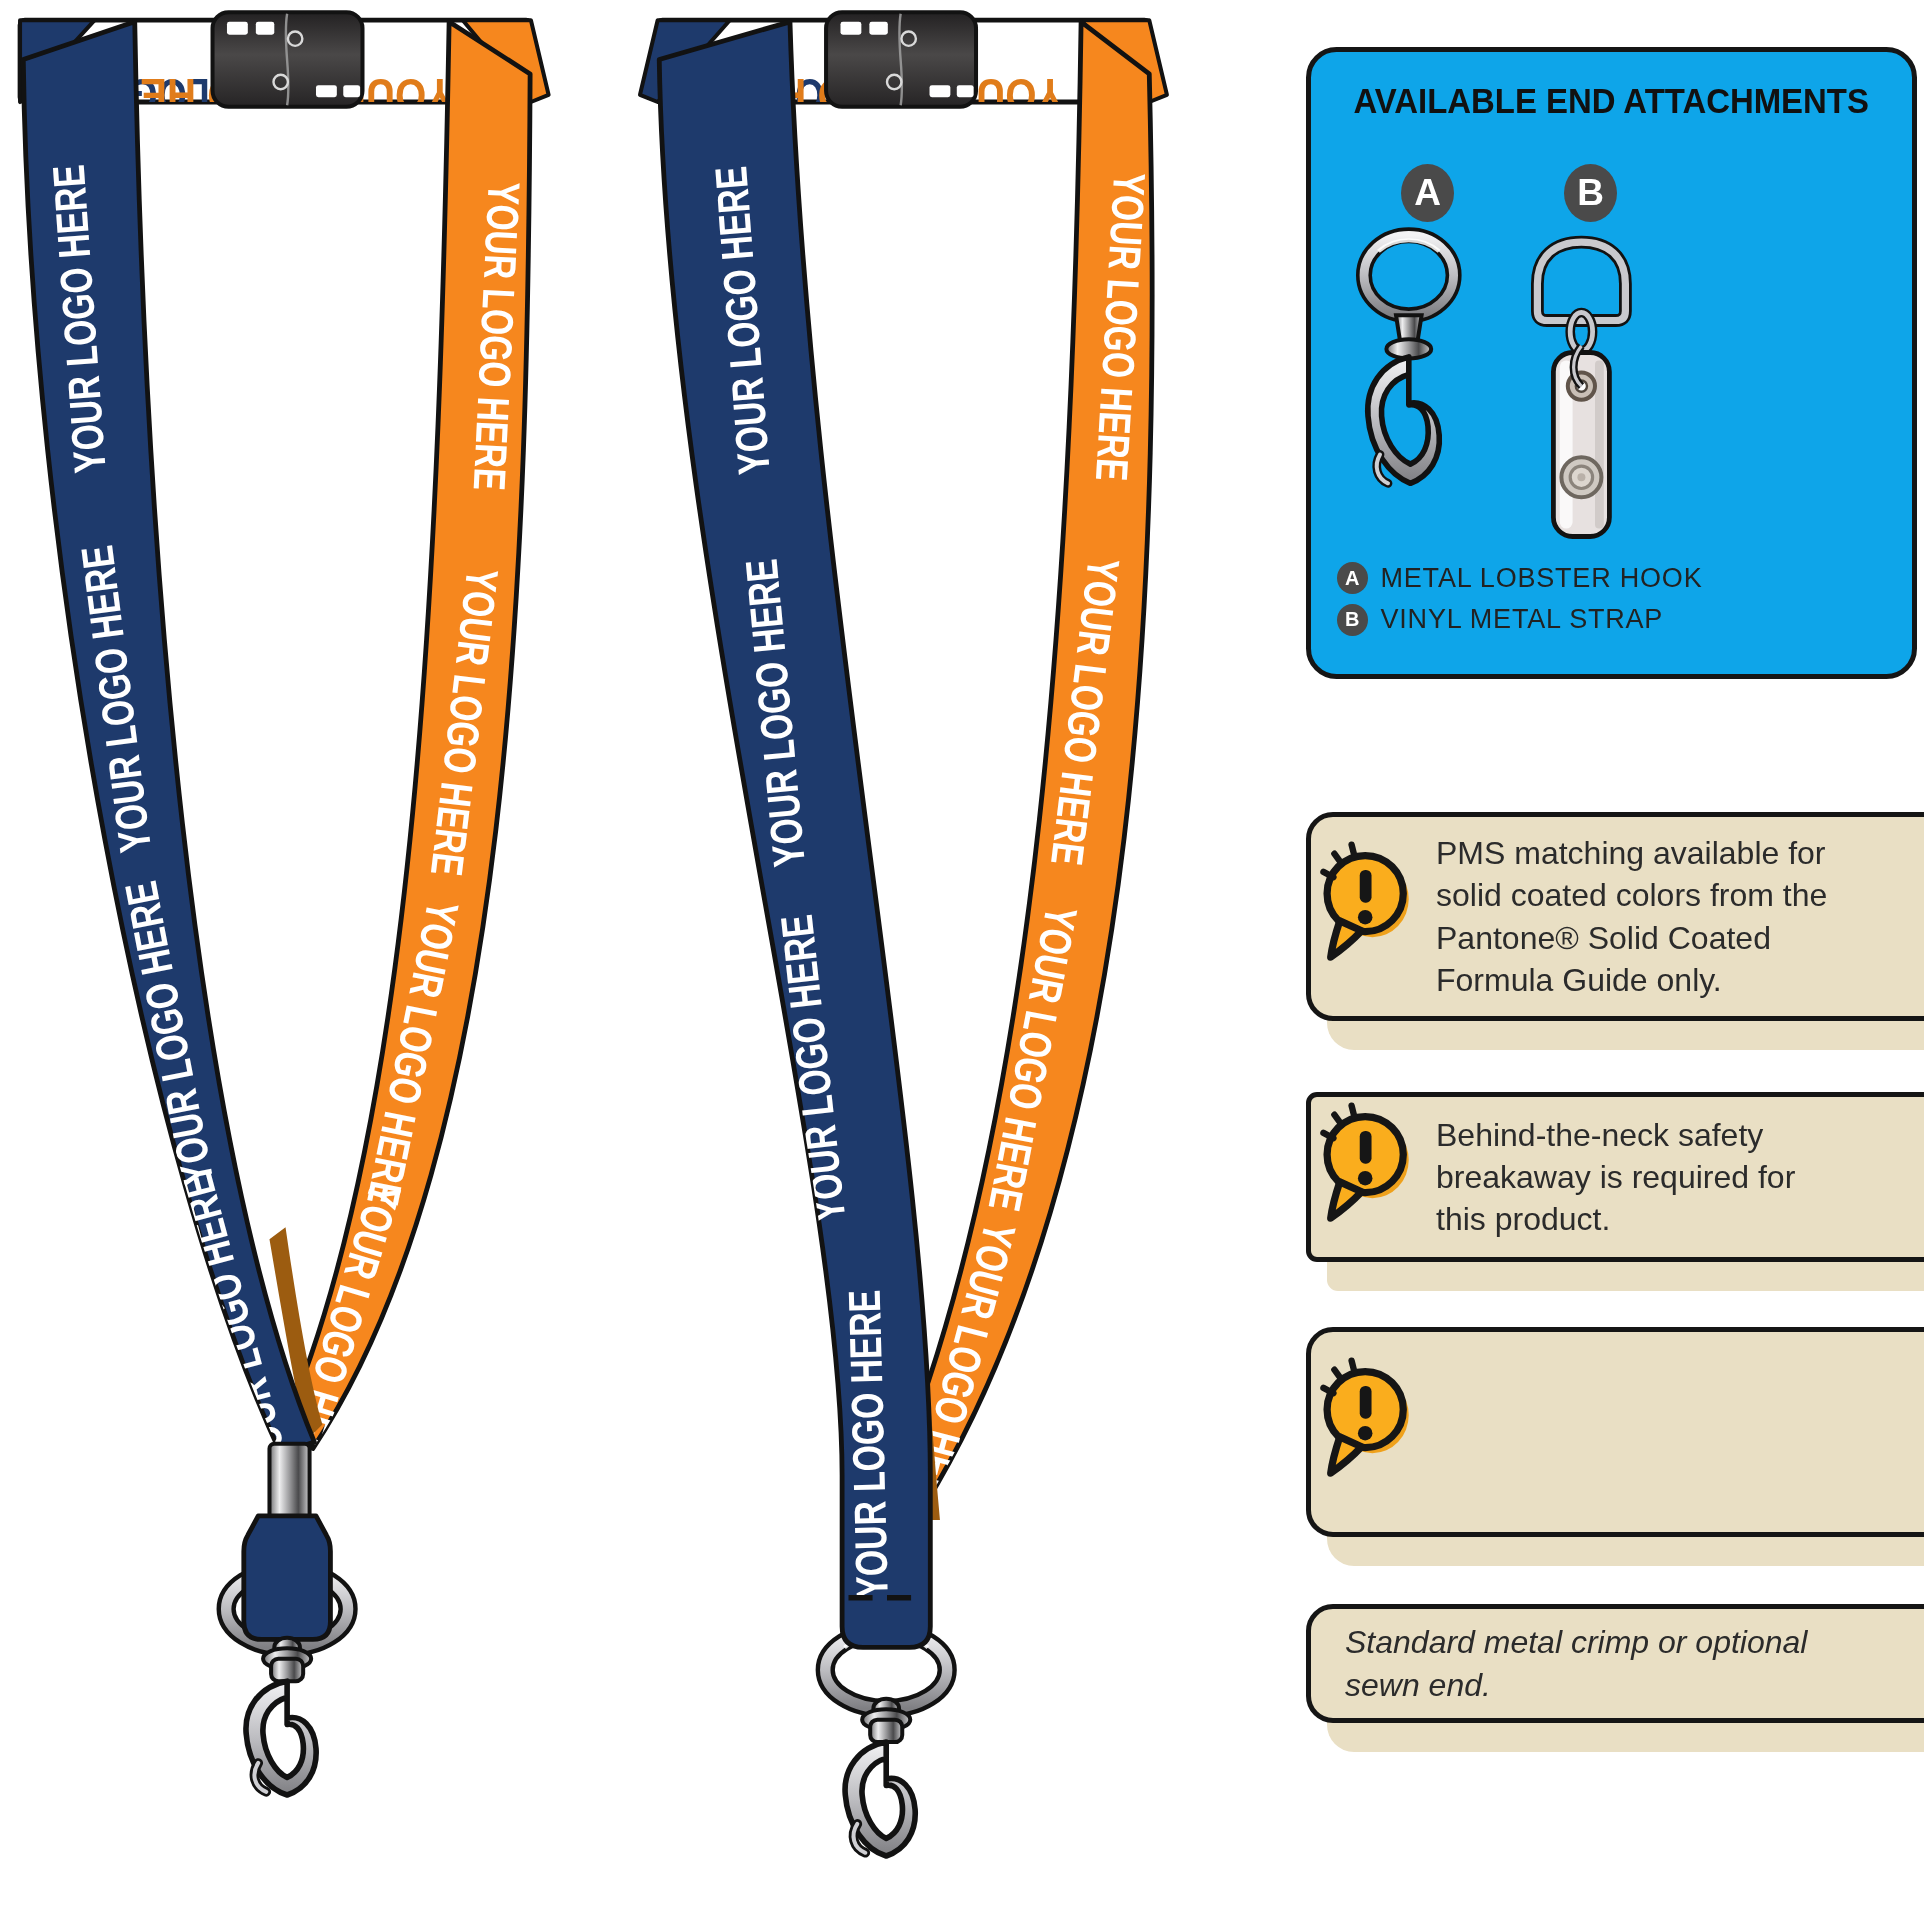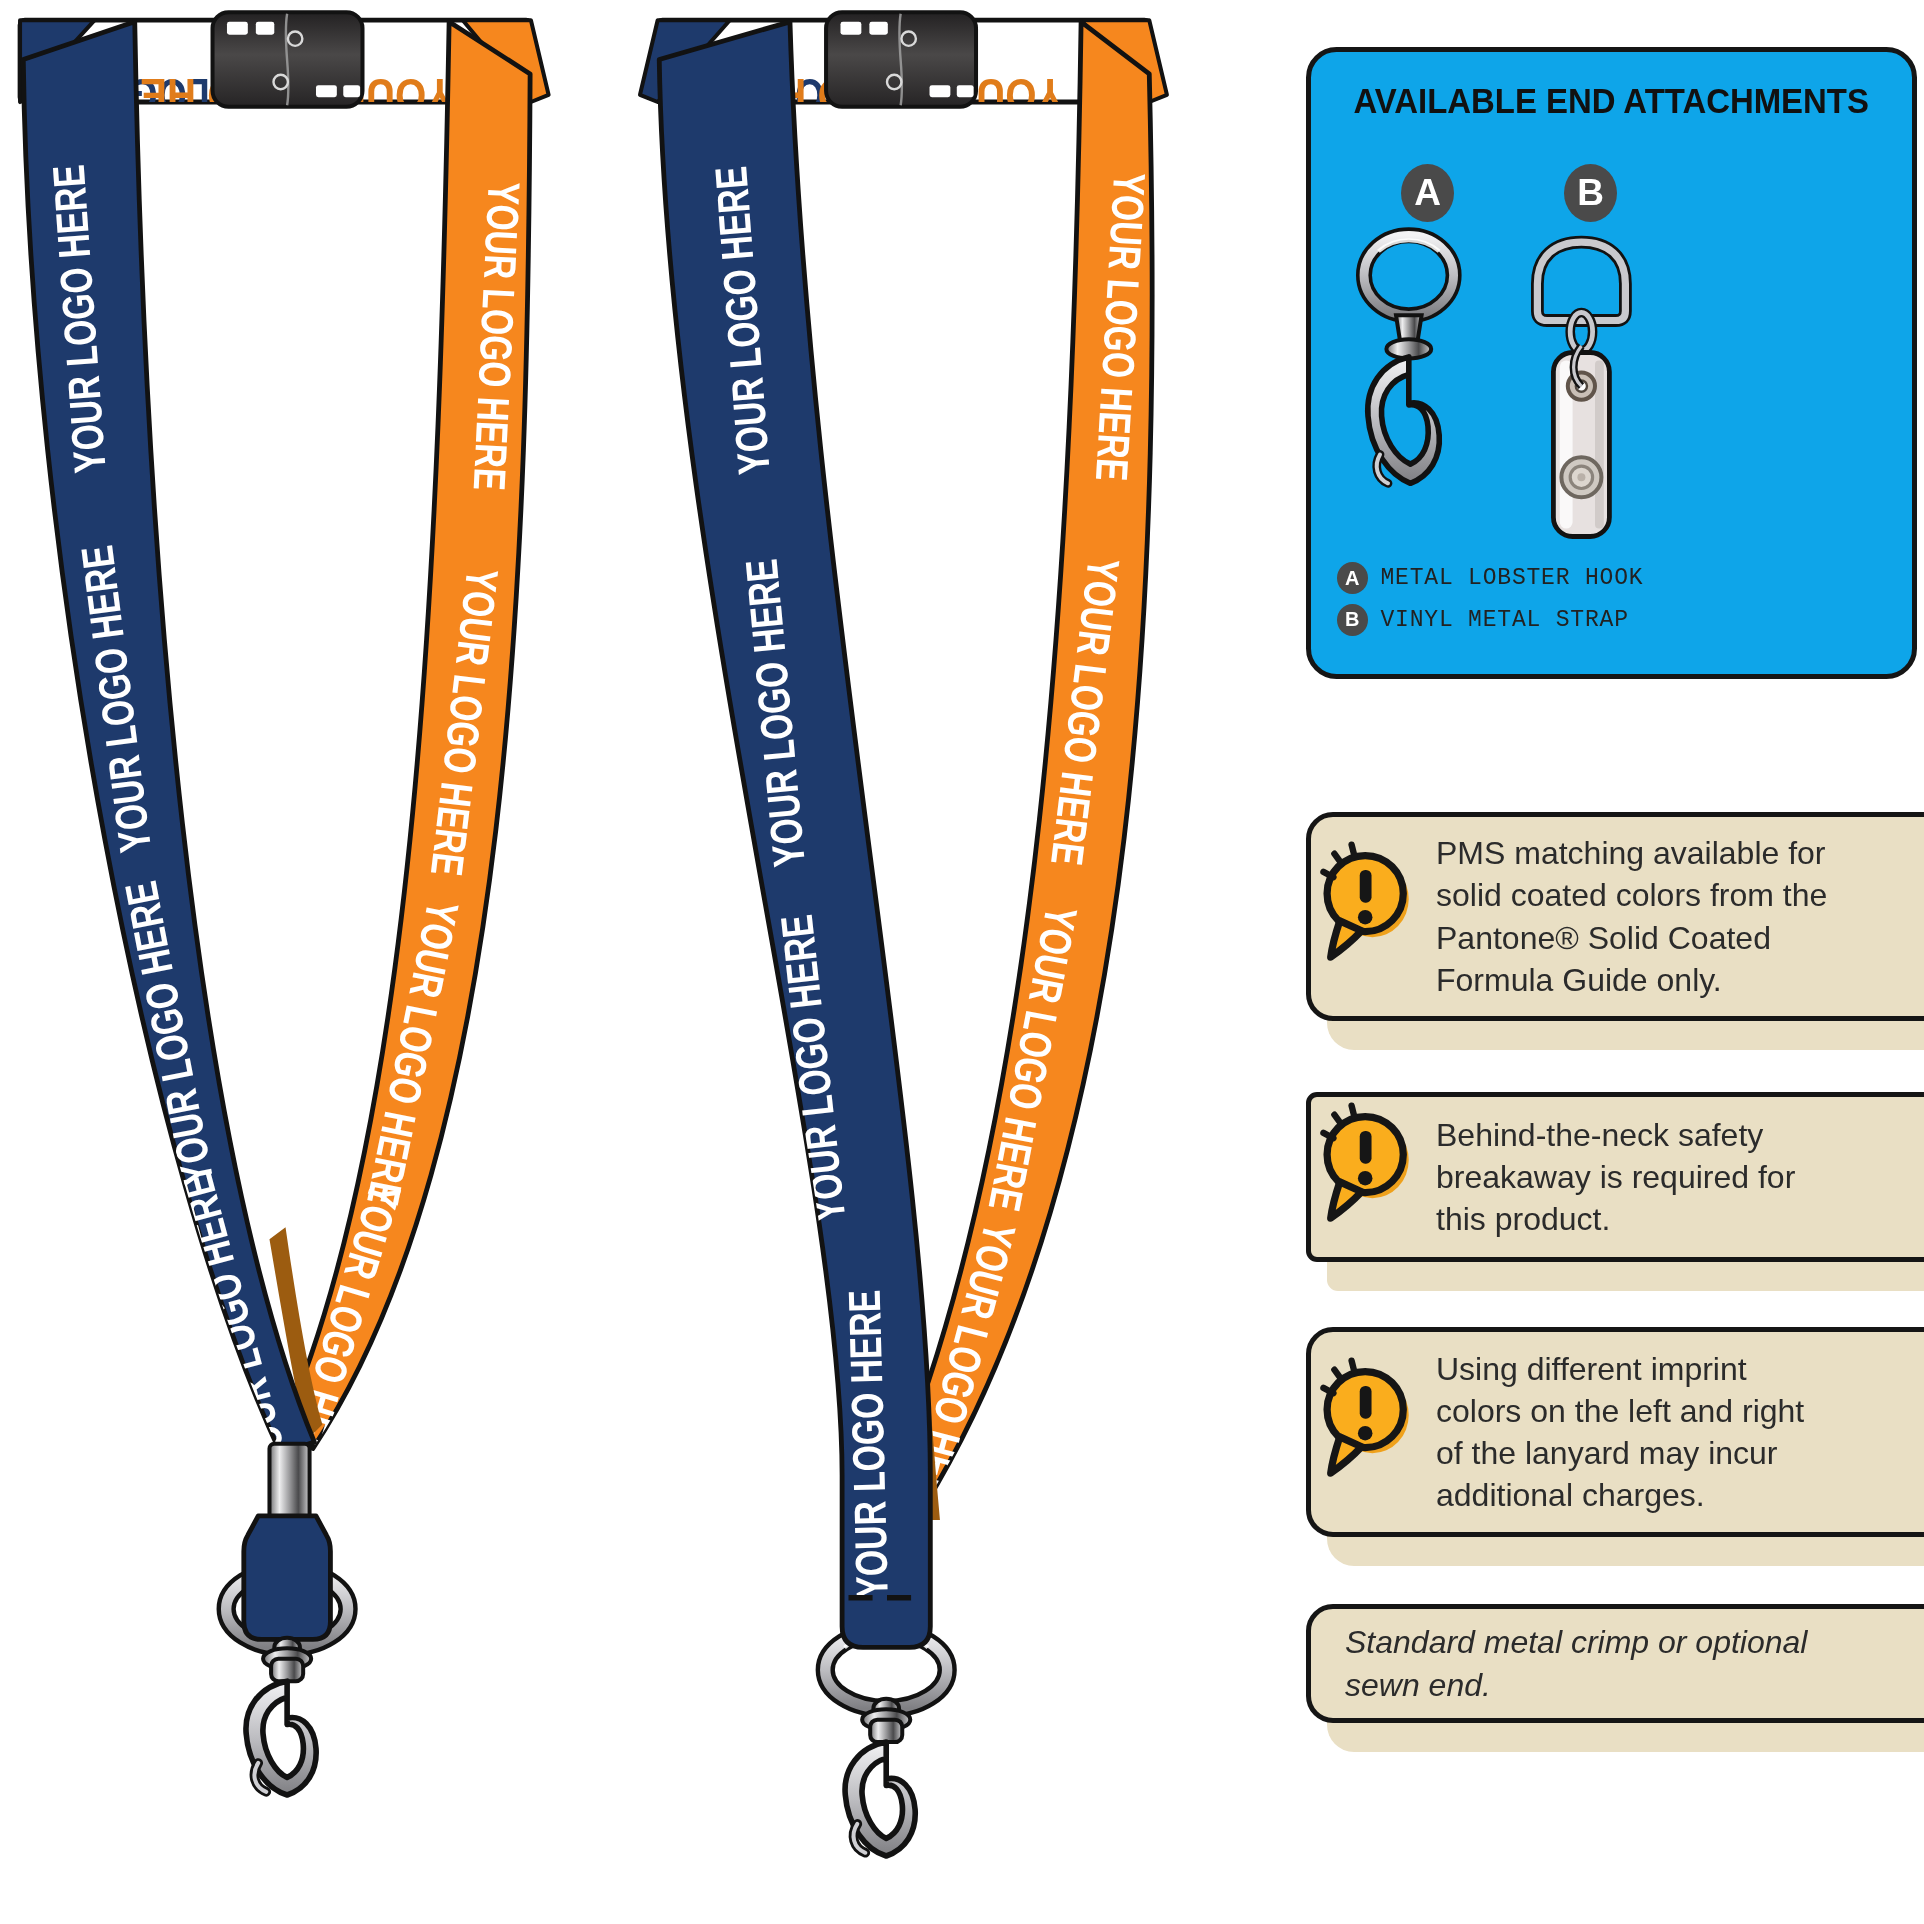--- a/index.html
+++ b/index.html
@@ -17,21 +17,21 @@
   .badge{position:absolute;width:53px;height:58px;border-radius:50%;background:#4A4A4A;color:#fff;
          font-weight:bold;font-size:37px;display:flex;align-items:center;justify-content:center;}
   .badge-a{left:90px;top:112px;}
   .badge-b{left:253px;top:112px;}
   .hookA{position:absolute;left:29px;top:170px;}
   .snapB{position:absolute;left:196px;top:172px;}
   .attach-list{position:absolute;left:26px;top:510px;display:flex;flex-direction:column;gap:9.6px;}
   .attach-row{display:flex;align-items:center;gap:13px;}
   .attach-bullet{width:30.5px;height:32px;border-radius:50%;background:#4A4A4A;color:#fff;flex:0 0 auto;
                  font-size:20px;font-weight:bold;display:flex;align-items:center;justify-content:center;}
-  .attach-label{font-size:23px;color:#222;letter-spacing:0.8px;white-space:nowrap;font-family:Liberation Mono, monospace;}
+  .attach-label{font-size:27px;color:#222;letter-spacing:0.8px;white-space:nowrap;}
 
   
   .callout{position:absolute;left:1306px;width:695px;box-sizing:border-box;background:#E9DFC4;
            border:5.6px solid #151515;border-radius:27px;box-shadow:21px 29px 0 0 #E9DFC4;
            display:flex;align-items:center;gap:13px;padding:13px 21px 13px 0;}
   .callout-text{font-size:32px;line-height:1.32;color:#2B2B2B;white-space:pre-line;}
   .callout .icon{flex:0 0 auto;margin-top:-24px;}
   .callout.noicon{padding-left:34px;font-style:italic;}
   .c1{top:812px;height:209px;}
   .c2{top:1092px;height:170px;border-radius:11px;}
@@ -285,24 +285,20 @@
 
   <div class="callout c3">
     <svg class="icon" width="112" height="127" viewBox="0 0 120 140">
       <ellipse cx="66" cy="64" rx="40" ry="42" fill="#EFA11B"></ellipse>
       <circle cx="58" cy="58" r="42" fill="#FAAD1D" stroke="#161616" stroke-width="8"></circle>
       <path d="M30,88 Q22,112 20,128 Q40,114 54,99 Z" fill="#FAAD1D" stroke="#161616" stroke-width="8" stroke-linejoin="round"></path>
       <rect x="52" y="32" width="13" height="36" rx="6" fill="#161616"></rect>
       <circle cx="58" cy="84" r="8" fill="#161616"></circle>
       <path d="M12,34 L23,40 M24,14 L32,25 M43,4 L46,16" stroke="#161616" stroke-width="7" stroke-linecap="round"></path>
     </svg>
-    <div class="callout-text">Using different imprint
-colors on the left and right
-of the lanyard may incur
-additional charges.</div>
   </div>
 
   <div class="callout c4 noicon">
     <div class="callout-text">Standard metal crimp or optional
 sewn end.</div>
   </div>
 
 </div>
 
 

